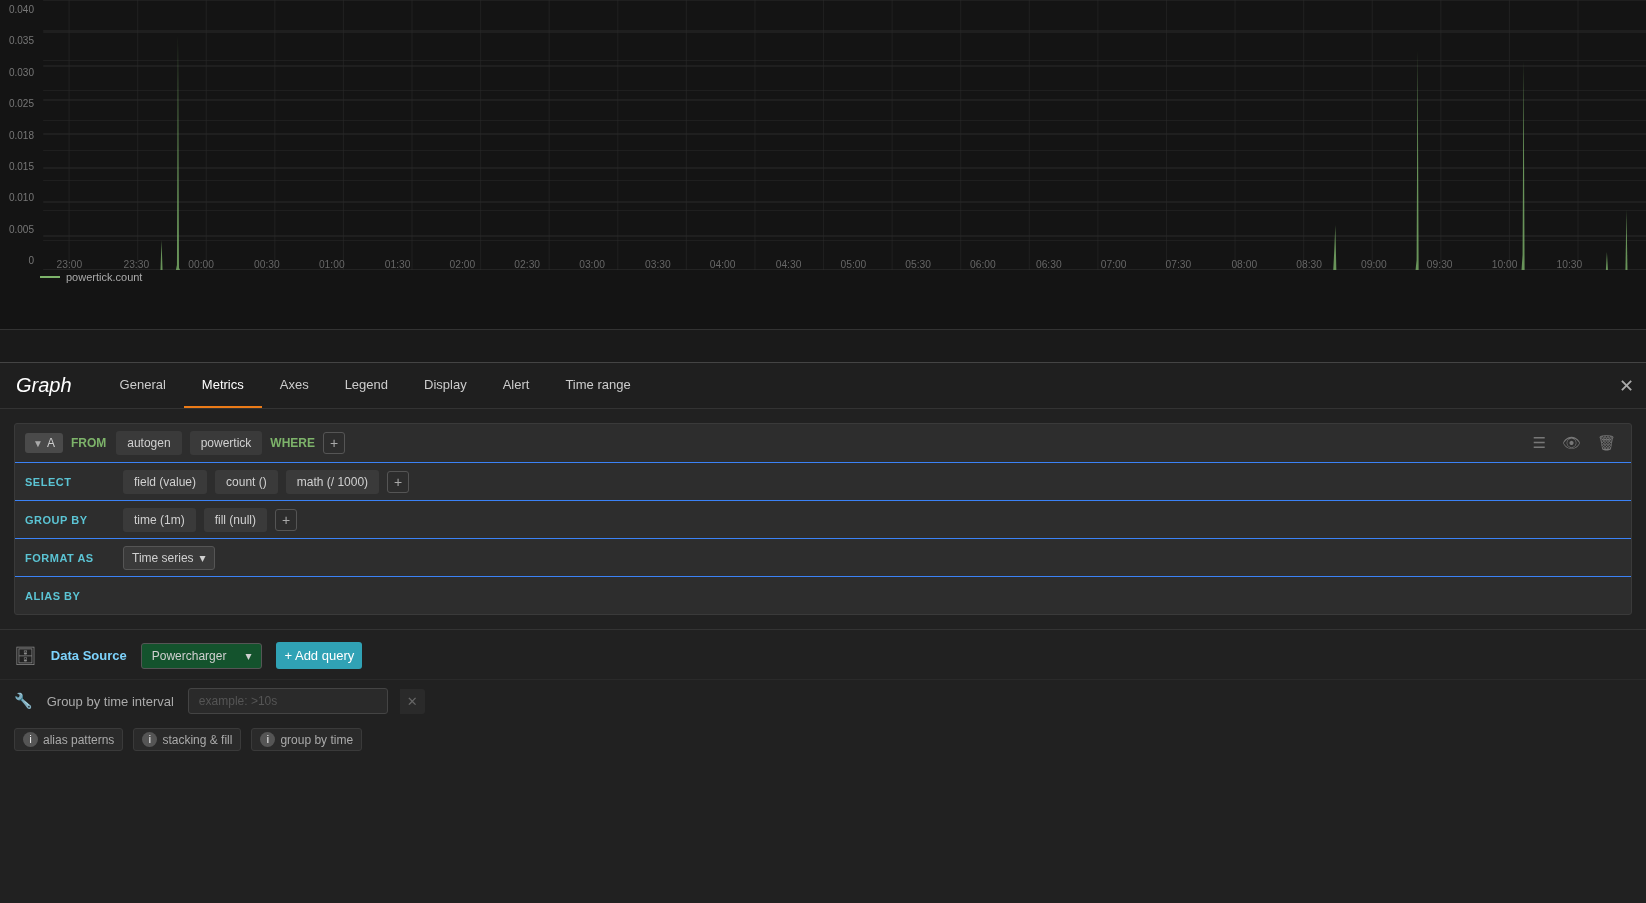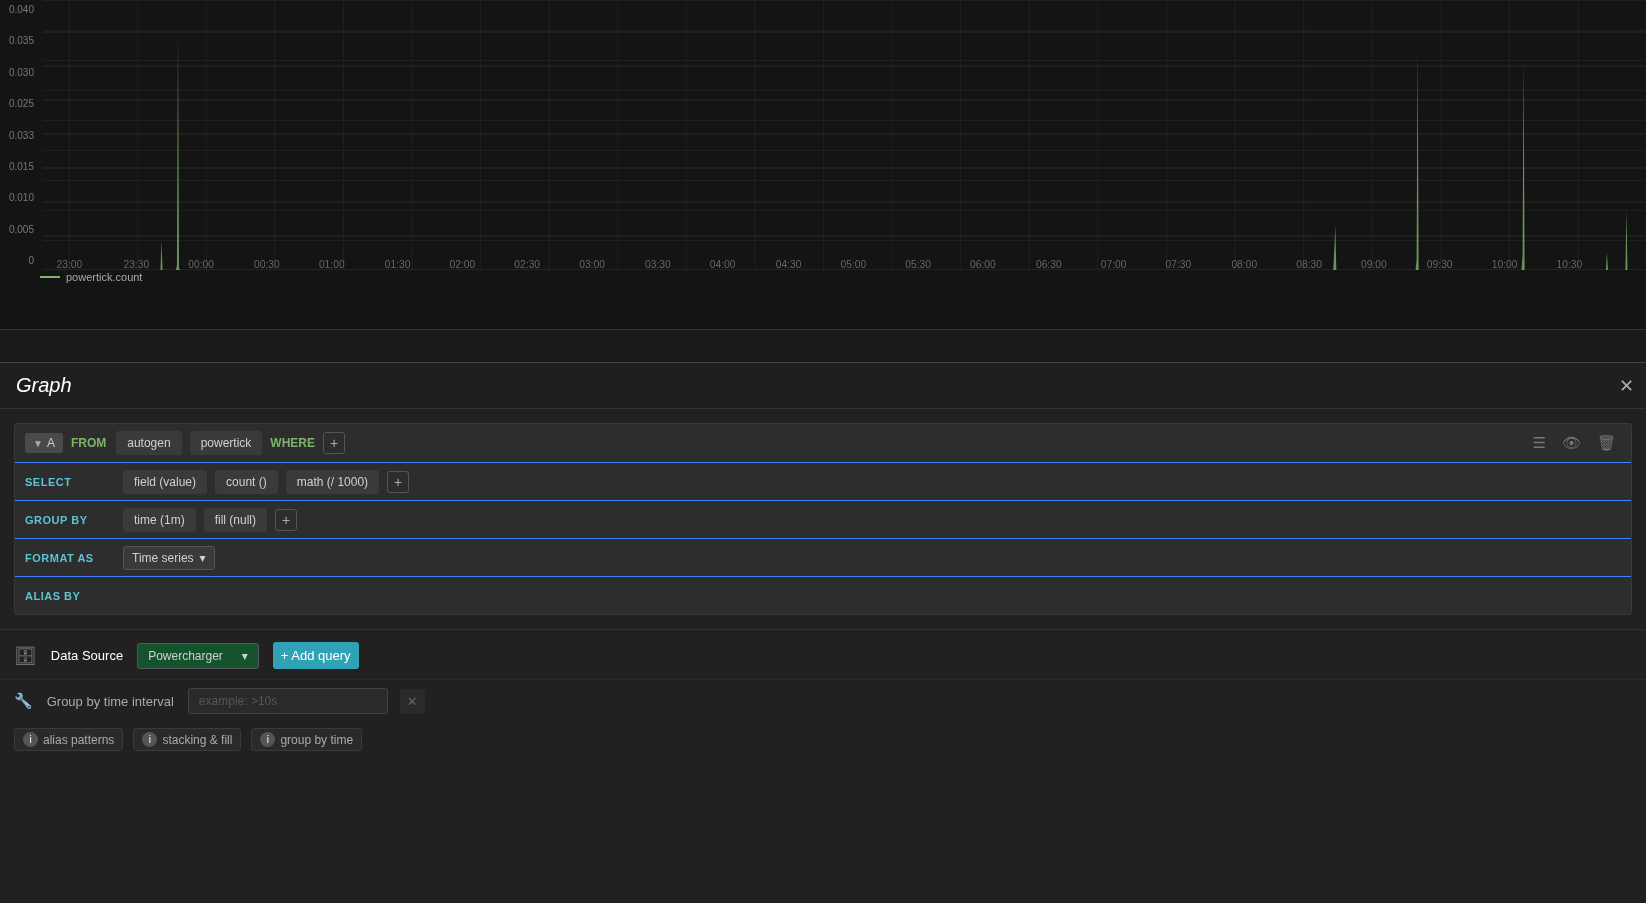--- a/index.html
+++ b/index.html
@@ -226,22 +226,23 @@
       align-items: center;
       gap: 14px;
       border-top: 1px solid #333;
       margin-top: 4px;
     }
     .db-icon {
       color: #888;
       font-size: 18px;
     }
     .data-source-label {
-      color: #ffffff;
+      color: #7dd3fc;
       font-size: 13px;
+      font-weight: bold;
     }
     .datasource-select {
       background: #14532d;
       border: 1px solid #555;
       color: #d0d0d0;
       border-radius: 3px;
       padding: 5px 10px;
       font-size: 12px;
       cursor: pointer;
       display: flex;
@@ -348,21 +349,21 @@
 <body>
 
 <div class="chart-container">
   <div class="chart-area">
     
     <div class="y-axis-labels">
       <div class="y-label">0</div>
       <div class="y-label">0.005</div>
       <div class="y-label">0.010</div>
       <div class="y-label">0.015</div>
-      <div class="y-label">0.033</div>
+      <div class="y-label">0.018</div>
       <div class="y-label">0.025</div>
       <div class="y-label">0.030</div>
       <div class="y-label">0.035</div>
       <div class="y-label">0.040</div>
     </div>
     <svg class="chart-svg" viewBox="0 0 1600 270" preserveAspectRatio="none">
 
       <defs>
         <pattern id="grid" width="66.67" height="30" patternUnits="userSpaceOnUse">
           <path d="M 66.67 0 L 0 0 0 30" fill="none" stroke="#2a2a2a" stroke-width="1"></path>
@@ -423,20 +424,43 @@
       <div class="legend-color"></div>
       <span>powertick.count</span>
     </div>
   </div>
 </div>
 
 <div class="panel-editor">
 
   <div class="panel-header">
     <span class="panel-title">Graph</span>
+    <div class="tabs">
+      <div class="tab">
+        <span>General</span>
+      </div>
+      <div class="tab active">
+        <span>Metrics</span>
+      </div>
+      <div class="tab">
+        <span>Axes</span>
+      </div>
+      <div class="tab">
+        <span>Legend</span>
+      </div>
+      <div class="tab">
+        <span>Display</span>
+      </div>
+      <div class="tab">
+        <span>Alert</span>
+      </div>
+      <div class="tab">
+        <span>Time range</span>
+      </div>
+    </div>
     <button class="close-btn">✕</button>
   </div>
 
   <div class="query-editor">
     <div class="query-block">
 
       <div class="qrow">
         <div class="query-label-a">
           <span class="arrow">▼</span>
           <span>A</span>

